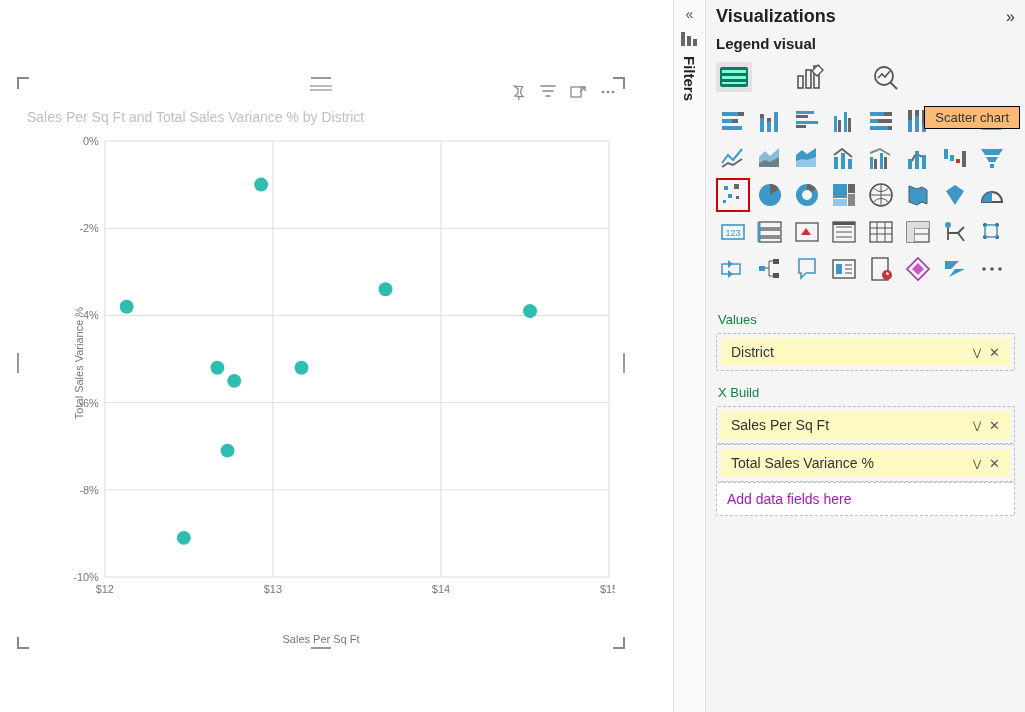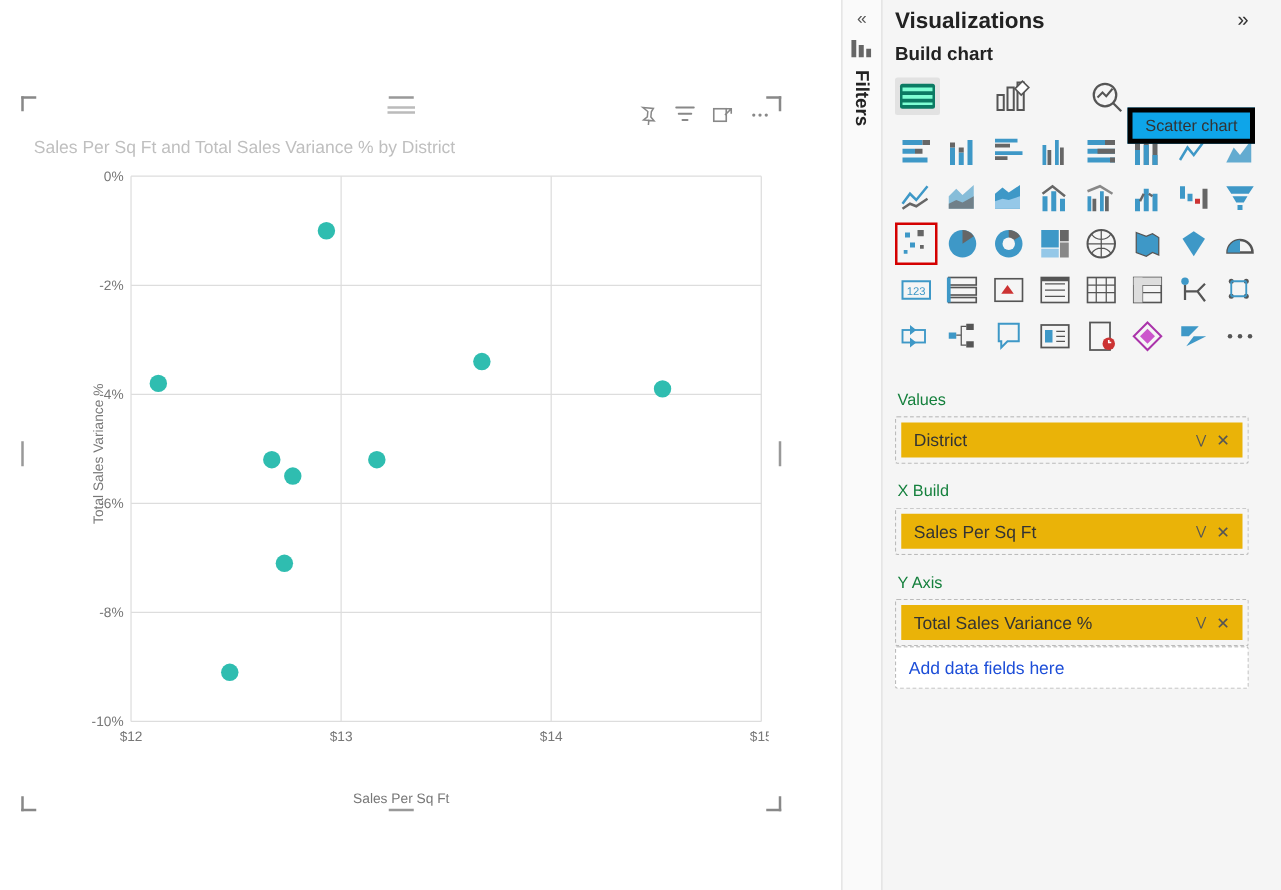--- a/index.html
+++ b/index.html
@@ -3,40 +3,40 @@
 <meta charset="utf-8">
 <style>
   html,body{margin:0;padding:0;font-family:"Segoe UI",Arial,sans-serif;background:#fff;color:#333;}
   *{box-sizing:border-box;}
   .root{display:flex;width:1025px;height:712px;position:relative;overflow:hidden;}
   .canvas-area{flex:1;position:relative;padding:2px 0 0 8px;}
   .filters-rail{width:32px;border-left:1px solid #e0e0e0;background:#fafafa;padding-top:6px;display:flex;flex-direction:column;align-items:center;}
   .filters-rail .coll{width:18px;height:18px;margin-bottom:8px;color:#555;text-align:center;font-size:14px;cursor:pointer;}
   .filters-rail .bar{width:18px;height:14px;margin-bottom:6px;color:#555;}
   .filters-label{writing-mode:vertical-rl;text-orientation:mixed;font-size:15px;font-weight:600;color:#222;margin-top:4px;}
-  .viz-pane{width:320px;background:#f5f5f5;border-left:1px solid #e0e0e0;padding:6px 26px 0 10px;display:flex;flex-direction:column;}
+  .viz-pane{width:320px;background:#f5f5f5;border-left:1px solid #e0e0e0;padding:6px 10px 0 10px;display:flex;flex-direction:column;}
   .viz-header{display:flex;justify-content:space-between;align-items:center;}
   .viz-title{font-size:18px;font-weight:600;color:#222;}
   .chev{font-size:16px;color:#333;cursor:pointer;}
   .build-title{font-size:15px;font-weight:600;margin-top:8px;color:#222;}
   .build-icons{display:flex;gap:40px;margin-top:10px;margin-bottom:12px;}
   .build-icons .slot{width:36px;height:30px;display:flex;align-items:center;justify-content:center;cursor:pointer;border-radius:2px;}
   .build-icons .slot.active{background:#e2e2e2;}
   .viz-grid{display:grid;grid-template-columns:repeat(8,34px);gap:3px;justify-content:start;}
   .viz-grid .vic{width:34px;height:34px;display:flex;align-items:center;justify-content:center;cursor:pointer;border:1px solid transparent;}
   .viz-grid .vic.highlight{border:2px solid #d40000;}
-  .tooltip{position:absolute;background:#0ea5e9;border:4px solid #000000;padding:3px 10px;font-size:13px;z-index:50;white-space:nowrap;}
+  .tooltip{position:absolute;background:#fdba74;border:1px solid #000000;padding:3px 10px;font-size:13px;z-index:50;white-space:nowrap;margin-top:20px;}
   .pane-scroll{margin-top:12px;overflow:hidden;}
   .field-label{font-size:13px;color:#15803d;margin:14px 2px 6px 2px;}
   .field-well{border:1px dashed #bbb;border-radius:2px;padding:4px;display:flex;align-items:center;background:#f5f5f5;}
-  .field-pill{flex:1;background:#eab308;height:28px;display:flex;align-items:center;padding:0 10px;font-size:14px;color:#333;border-radius:0;}
+  .field-pill{flex:1;background:#fef9c3;height:28px;display:flex;align-items:center;padding:0 10px;font-size:14px;color:#333;border-radius:0;}
   .field-pill .sp{flex:1;}
   .field-pill .caret{font-size:10px;color:#555;margin-right:8px;cursor:pointer;}
   .field-pill .x{font-size:13px;color:#555;cursor:pointer;}
-  .placeholder-well{border:1px dashed #bbb;border-radius:2px;height:34px;display:flex;align-items:center;padding:0 10px;font-size:14px;color:#1d4ed8;background:#fff;}
+  .placeholder-well{border:1px dashed #bbb;border-radius:2px;height:34px;display:flex;align-items:center;padding:0 10px;font-size:14px;color:#a21caf;background:#fff;}
   
   .visual{position:absolute;left:16px;top:76px;width:610px;height:574px;border:1px solid rgba(0,0,0,0);}
   .visual .handle{position:absolute;width:12px;height:12px;border-top:2px solid #888;border-left:2px solid #888;}
   .visual .h-tl{left:0;top:0;}
   .visual .h-tr{right:0;top:0;transform:scaleX(-1);}
   .visual .h-bl{left:0;bottom:0;transform:scaleY(-1);}
   .visual .h-br{right:0;bottom:0;transform:scale(-1,-1);}
   .visual .mid{position:absolute;background:#999;}
   .visual .m-t{left:50%;top:0;width:20px;height:2px;margin-left:-10px;}
   .visual .m-b{left:50%;bottom:0;width:20px;height:2px;margin-left:-10px;}
@@ -155,21 +155,21 @@
         </svg>
     </div>
     <div class="filters-label">Filters</div>
   </div>
 
   <div class="viz-pane">
     <div class="viz-header">
       <span class="viz-title">Visualizations</span>
       <span class="chev">»</span>
     </div>
-    <div class="build-title">Build chart</div>
+    <div class="build-title">Legend visual</div>
     <div class="build-icons">
       <div class="slot active">
         <svg class="ic" width="30" height="22" viewBox="0 0 30 22">
             <rect x="1" y="1" width="28" height="20" fill="#0b7a63" rx="2"></rect>
             <rect x="3" y="4" width="24" height="3" fill="#7fffd4"></rect>
             <rect x="3" y="10" width="24" height="3" fill="#7fffd4"></rect>
             <rect x="3" y="16" width="24" height="2" fill="#7fffd4"></rect>
           </svg>
       </div>
       <div class="slot">
@@ -497,21 +497,20 @@
       <div class="field-label">X Build</div>
       <div class="field-well">
         <div class="field-pill">
           <span>Sales Per Sq Ft</span>
           <span class="sp"></span>
           <span class="caret">⋁</span>
           <span class="x">✕</span>
         </div>
       </div>
 
-      <div class="field-label">Y Axis</div>
       <div class="field-well">
         <div class="field-pill">
           <span>Total Sales Variance %</span>
           <span class="sp"></span>
           <span class="caret">⋁</span>
           <span class="x">✕</span>
         </div>
       </div>
 
       <div class="placeholder-well">

